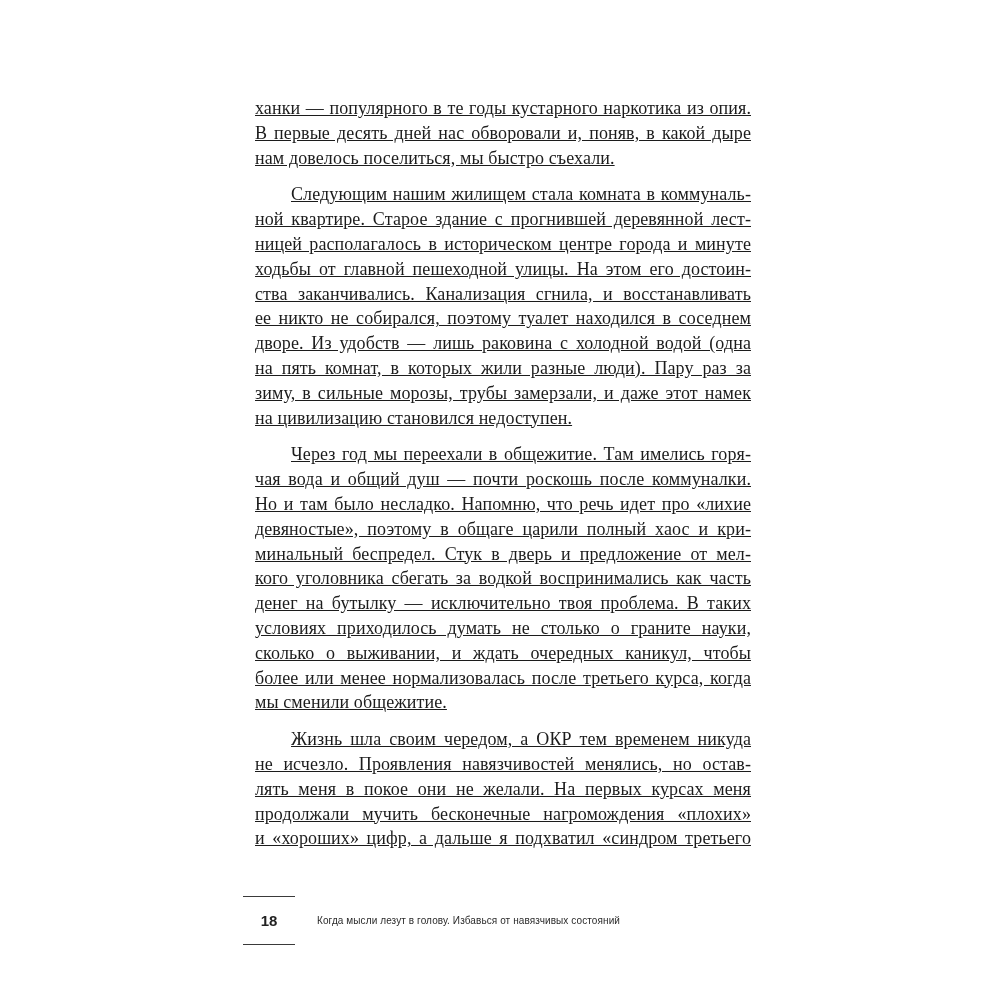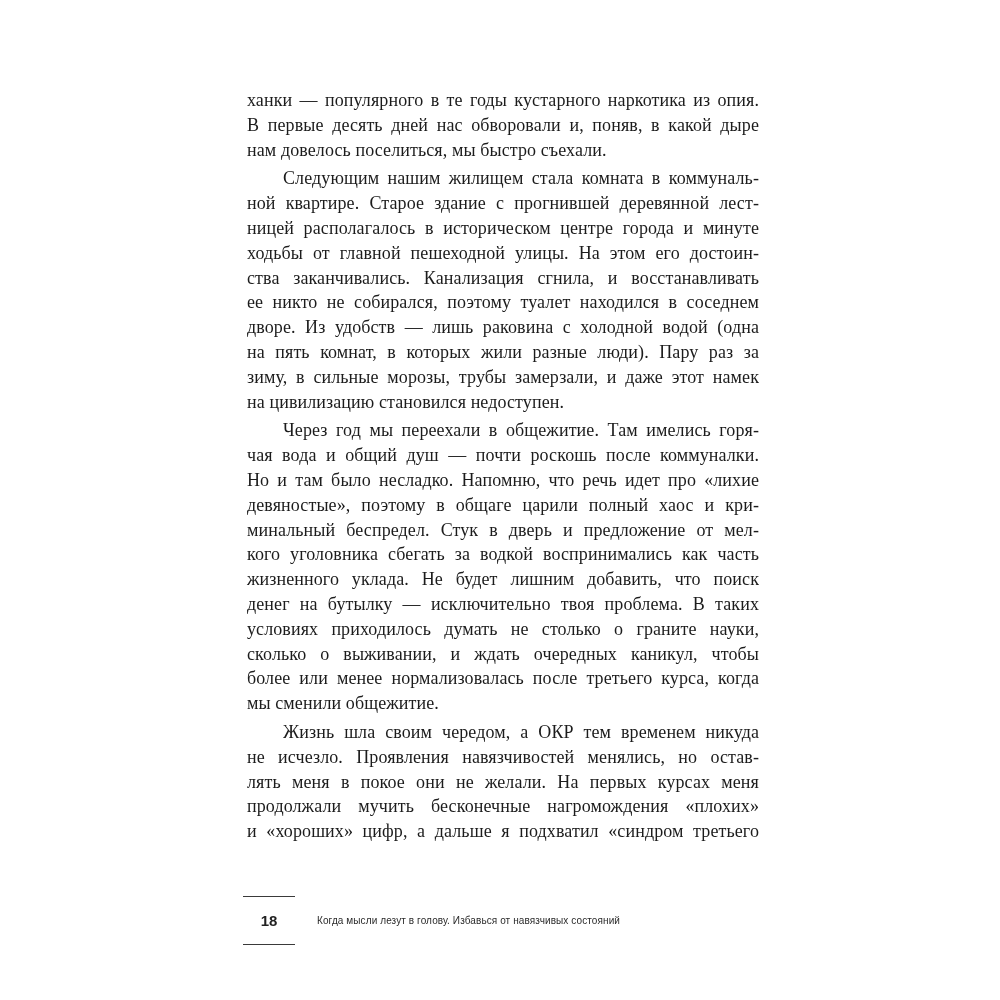--- a/index.html
+++ b/index.html
@@ -14,22 +14,23 @@
     font-family: "Liberation Serif", serif;
     color: #1c1c1c;
   }
   .text-block {
     position: absolute;
     left: 243px;
     top: 84px;
     width: 520px;
   }
   .paragraph {
-    margin: 4px;
+    margin: 12px;
     padding: 0;
+    text-decoration: underline;
   }
   .line {
     font-size: 18px;
     line-height: 24.8px;
     text-align: justify;
     text-align-last: justify;
     color: #1c1c1c;
     letter-spacing: 0.1px;
   }
   .line.end {
@@ -89,21 +90,20 @@
     <div class="line end">на цивилизацию становился недоступен.</div>
   </div>
 
   <div class="paragraph">
     <div class="line indent">Через год мы переехали в общежитие. Там имелись горя-</div>
     <div class="line">чая вода и общий душ — почти роскошь после коммуналки.</div>
     <div class="line">Но и там было несладко. Напомню, что речь идет про «лихие</div>
     <div class="line">девяностые», поэтому в общаге царили полный хаос и кри-</div>
     <div class="line">минальный беспредел. Стук в дверь и предложение от мел-</div>
     <div class="line">кого уголовника сбегать за водкой воспринимались как часть</div>
-    <div class="line">жизненного уклада. Не будет лишним добавить, что поиск</div>
     <div class="line">денег на бутылку — исключительно твоя проблема. В таких</div>
     <div class="line">условиях приходилось думать не столько о граните науки,</div>
     <div class="line">сколько о выживании, и ждать очередных каникул, чтобы</div>
     <div class="line">более или менее нормализовалась после третьего курса, когда</div>
     <div class="line end">мы сменили общежитие.</div>
   </div>
 
   <div class="paragraph">
     <div class="line indent">Жизнь шла своим чередом, а ОКР тем временем никуда</div>
     <div class="line">не исчезло. Проявления навязчивостей менялись, но остав-</div>

